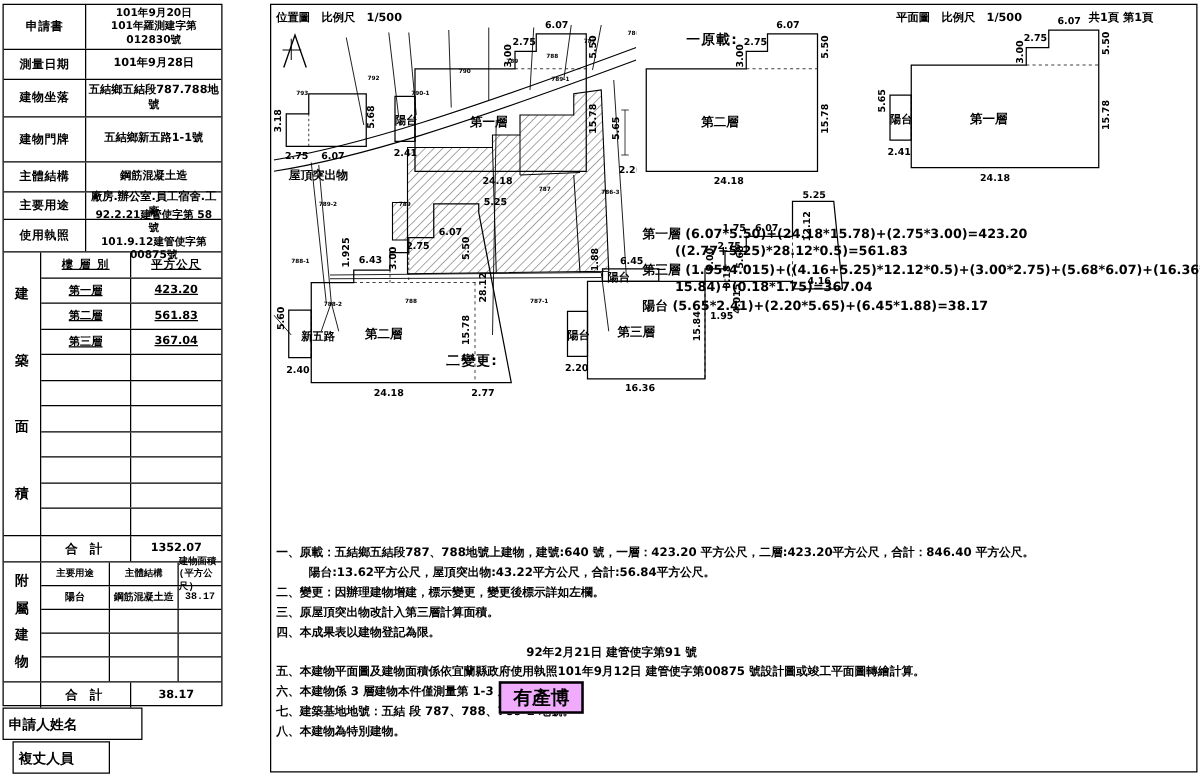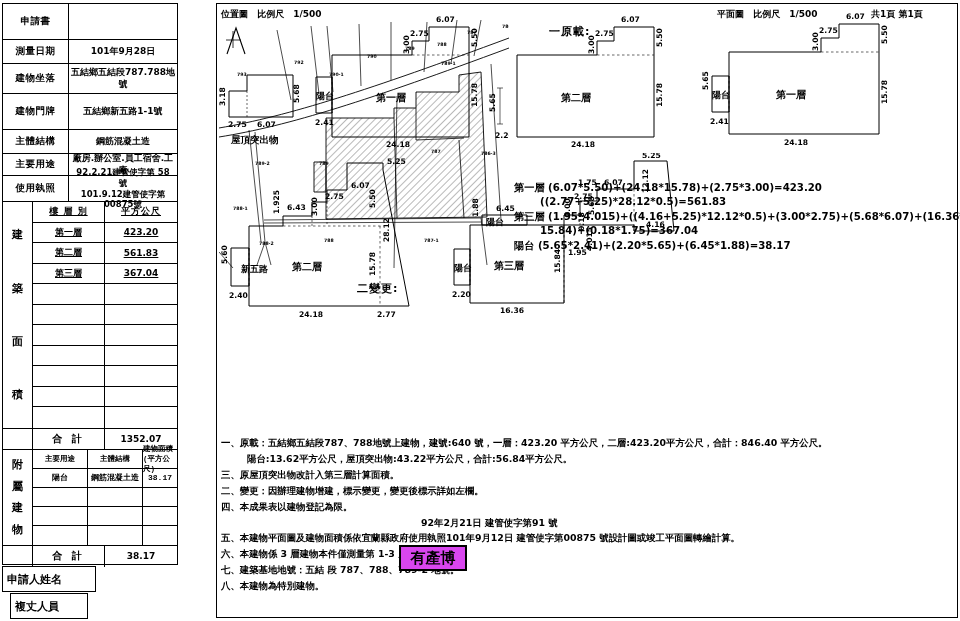--- a/index.html
+++ b/index.html
@@ -77,21 +77,21 @@
   .at-c1, .at-c2 { width:55px; border-right:1px solid #000; display:flex; align-items:center; justify-content:center; font-size:8px; font-weight:bold; }
   .at-c3 { flex:1; display:flex; align-items:center; justify-content:center; font-size:8px; font-weight:bold;font-family:Liberation Mono, monospace; }
   .at-head .at-c1, .at-head .at-c2, .at-head .at-c3 { font-size:7.5px; }
 
   
   .sig-box {
     position:absolute; border:1.2px solid #000;
     display:flex; align-items:center; justify-content:flex-start;
     font-size:11px; font-weight:bold; padding-left:4px; background:#fff;
   }
-  #sig-applicant { left:2px; top:566px; width:94px; height:26px; }
+  #sig-applicant { left:2px; top:566px; width:112px; height:26px; }
   #sig-surveyor  { left:10px; top:593px; width:78px; height:26px; }
 
   
   .draw-area { position:absolute; left:216px; top:3px; width:742px; height:615px; border:1.2px solid #000; }
 
   .hdr { position:absolute; font-size:9px; font-weight:bold; white-space:nowrap; }
   #hdr-pos   { left:4px;  top:4px; }
   #hdr-plan  { left:500px; top:4px; }
   #hdr-pages { left:654px; top:4px; }
   .hdr .sc { font-weight:bold; margin-left:6px; }
@@ -120,41 +120,45 @@
   
   #notes { position:absolute; left:4px; top:434px; width:734px; font-size:9.4px; font-weight:bold; line-height:1.0; }
   #notes .note { margin-bottom:6.5px; white-space:nowrap; }
   #notes .sub { padding-left:26px; margin-bottom:7px; }
   #notes .lic { padding-left:200px; margin-bottom:6px; font-size:9.4px; }
 
   
   #stamp {
     position:absolute; left:182px; top:541px; width:68px; height:26px;
     border:2.5px solid #000; display:flex; align-items:center; justify-content:center;
-    font-size:15px; font-weight:bold; letter-spacing:0px; background:#d946ef;
+    font-size:15px; font-weight:bold; letter-spacing:0px; background:#f0abfc;
   }
 
   svg text { font-family:"DejaVu Sans","Liberation Sans",sans-serif; }
   .dim { font-size:7.6px; font-weight:bold; }
   .dimv { font-size:7.6px; font-weight:bold; }
   .flr { font-size:10px; font-weight:bold; }
   .bal { font-size:9px; font-weight:bold; }
   .parcel { font-size:4.6px; font-weight:bold; }
   .road { font-size:9px; font-weight:bold; }
   .cap { font-size:9.5px; font-weight:bold; }
 </style>
 </head>
 <body>
 
 <div class="page">
 
   <div class="info-table">
 
     <div class="row r1">
       <div class="lbl">申請書</div>
+      <div class="val two">
+        <div class="ln">101年9月20日</div>
+        <div class="ln">101年羅測建字第012830號</div>
+      </div>
     </div>
 
     <div class="row r2">
       <div class="lbl">測量日期</div>
       <div class="val">101年9月28日</div>
     </div>
 
     <div class="row r3">
       <div class="lbl">建物坐落</div>
       <div class="val">五結鄉五結段787.788地號</div>
@@ -553,24 +557,24 @@
 
     
     <div id="notes">
       <div class="note">
         <span>一、</span><span>原載：五結鄉五結段787、788地號上建物，建號:640 號，一層：423.20 平方公尺，二層:423.20平方公尺，合計：846.40 平方公尺。</span>
       </div>
       <div class="note sub">
         <span>陽台:13.62平方公尺，屋頂突出物:43.22平方公尺，合計:56.84平方公尺。</span>
       </div>
       <div class="note">
+        <span>二、</span><span>變更：因辦理建物增建，標示變更，變更後標示詳如左欄。</span>
+      </div>
+      <div class="note">
         <span>三、</span><span>原屋頂突出物改計入第三層計算面積。</span>
-      </div>
-      <div class="note">
-        <span>二、</span><span>變更：因辦理建物增建，標示變更，變更後標示詳如左欄。</span>
       </div>
       <div class="note">
         <span>四、</span><span>本成果表以建物登記為限。</span>
       </div>
       <div class="note lic">
         <span>92年2月21日 建管使字第91 號</span>
       </div>
       <div class="note">
         <span>五、</span><span>本建物平面圖及建物面積係依宜蘭縣政府使用執照101年9月12日 建管使字第00875 號設計圖或竣工平面圖轉繪計算。</span>
       </div>

